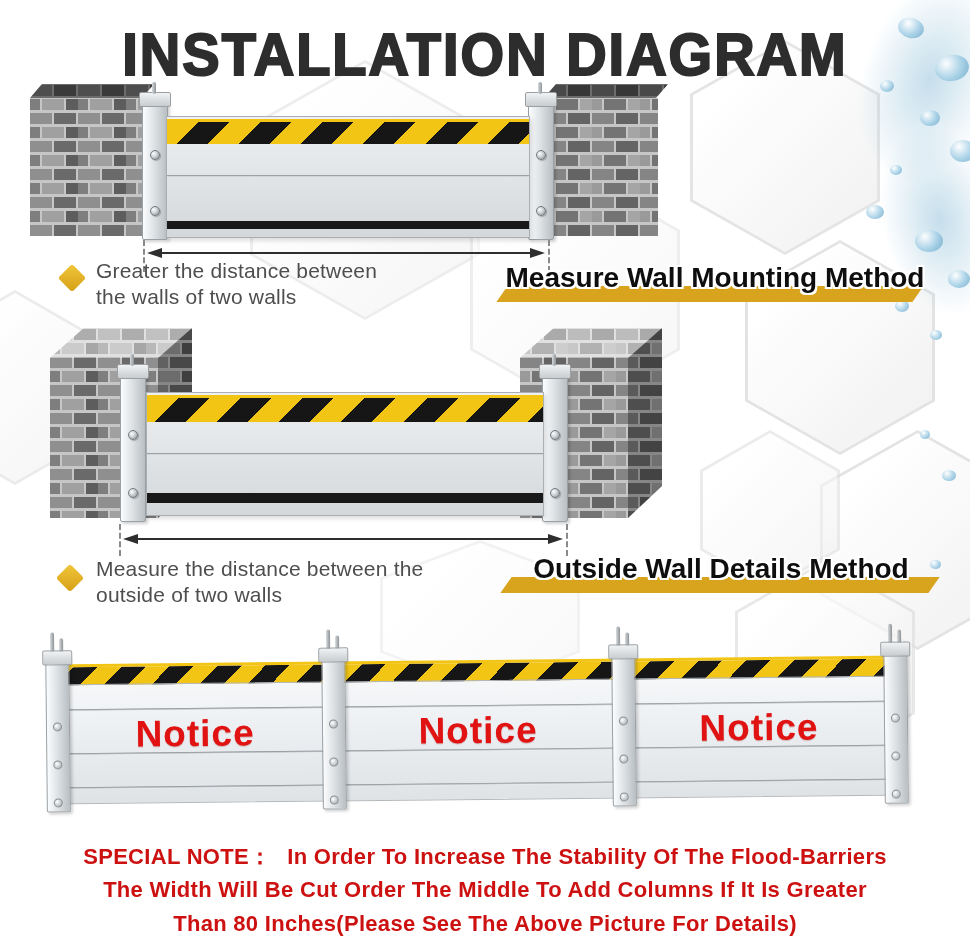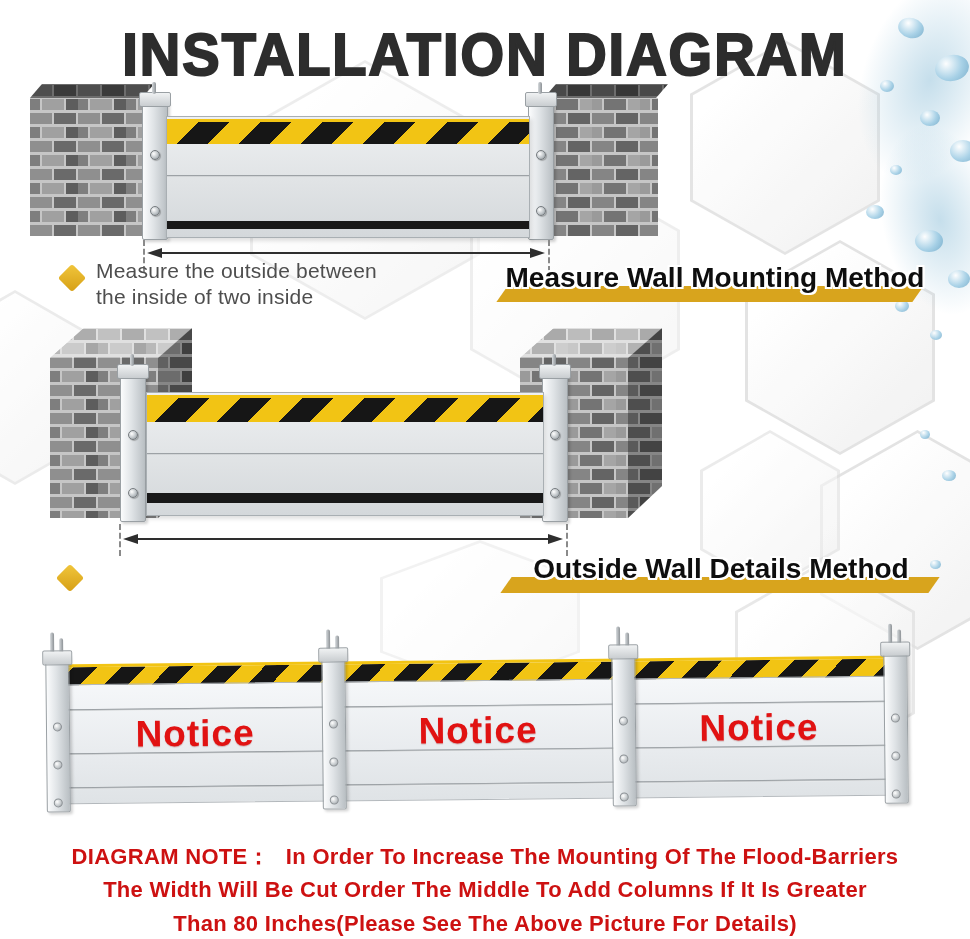--- a/index.html
+++ b/index.html
@@ -162,22 +162,22 @@
     <div class="dash" style="left:143px;top:240px;height:32px"></div>
     <div class="dash" style="left:548px;top:240px;height:32px"></div>
     <svg class="abs" style="left:147px;top:246px" width="398" height="14">
       <line x1="12" y1="7" x2="386" y2="7" stroke="#2e2e2e" stroke-width="2"></line>
       <polygon points="0,7 15,2 15,12" fill="#2e2e2e"></polygon>
       <polygon points="398,7 383,2 383,12" fill="#2e2e2e"></polygon>
     </svg>
 
     <div class="diamond" style="left:62px;top:268px"></div>
     <div class="measure" style="left:96px;top:258px;width:380px">
-      <div>Measure the outside between</div>
-      <div>the inside of two inside</div>
+      <div>Greater the distance between</div>
+      <div>the walls of two walls</div>
     </div>
 
     <div class="band" style="left:502px;top:286px;width:416px"></div>
     <div class="method" style="left:492px;top:262px;width:446px">Measure Wall Mounting Method</div>
   </div>
 
   <div class="abs" style="inset:0">
 
     <svg class="abs" style="left:50px;top:328px" width="148" height="192">
       <defs>
@@ -235,20 +235,24 @@
 
     <div class="dash" style="left:119px;top:524px;height:32px"></div>
     <div class="dash" style="left:566px;top:524px;height:32px"></div>
     <svg class="abs" style="left:123px;top:532px" width="440" height="14">
       <line x1="12" y1="7" x2="428" y2="7" stroke="#2e2e2e" stroke-width="2"></line>
       <polygon points="0,7 15,2 15,12" fill="#2e2e2e"></polygon>
       <polygon points="440,7 425,2 425,12" fill="#2e2e2e"></polygon>
     </svg>
 
     <div class="diamond" style="left:60px;top:568px"></div>
+    <div class="measure" style="left:96px;top:556px;width:390px">
+      <div>Measure the distance between the</div>
+      <div>outside of two walls</div>
+    </div>
 
     <div class="band" style="left:506px;top:577px;width:428px"></div>
     <div class="method" style="left:498px;top:553px;width:446px">Outside Wall Details Method</div>
   </div>
 
   <div class="barrier">
     <div class="hazard fine" style="left:10px;right:8px;top:34px;height:20px"></div>
     <div class="b-body">
       <div class="seam" style="top:24px"></div>
       <div class="seam" style="top:68px"></div>
@@ -287,19 +291,19 @@
     <div class="pin" style="left:858px;top:8px;height:20px"></div>
     <div class="post" style="left:844px;top:24px;width:22px;height:156px"></div>
     <div class="bracket" style="left:841px;top:20px;width:28px;height:13px"></div>
     <div class="bolt" style="left:851px;top:92px"></div>
     <div class="bolt" style="left:851px;top:130px"></div>
     <div class="bolt" style="left:851px;top:168px"></div>
   </div>
 
   <div class="abs" style="inset:0">
     <div class="note-line" style="top:842px">
-      <span class="note-head">DIAGRAM NOTE：</span><span>In Order To Increase The Mounting Of The Flood-Barriers</span>
+      <span class="note-head">SPECIAL NOTE：</span><span>In Order To Increase The Stability Of The Flood-Barriers</span>
     </div>
     <div class="note-line" style="top:877px">The Width Will Be Cut Order The Middle To Add Columns If It Is Greater</div>
     <div class="note-line" style="top:911px">Than 80 Inches(Please See The Above Picture For Details)</div>
   </div>
 
 </div>
 
 </body></html>

